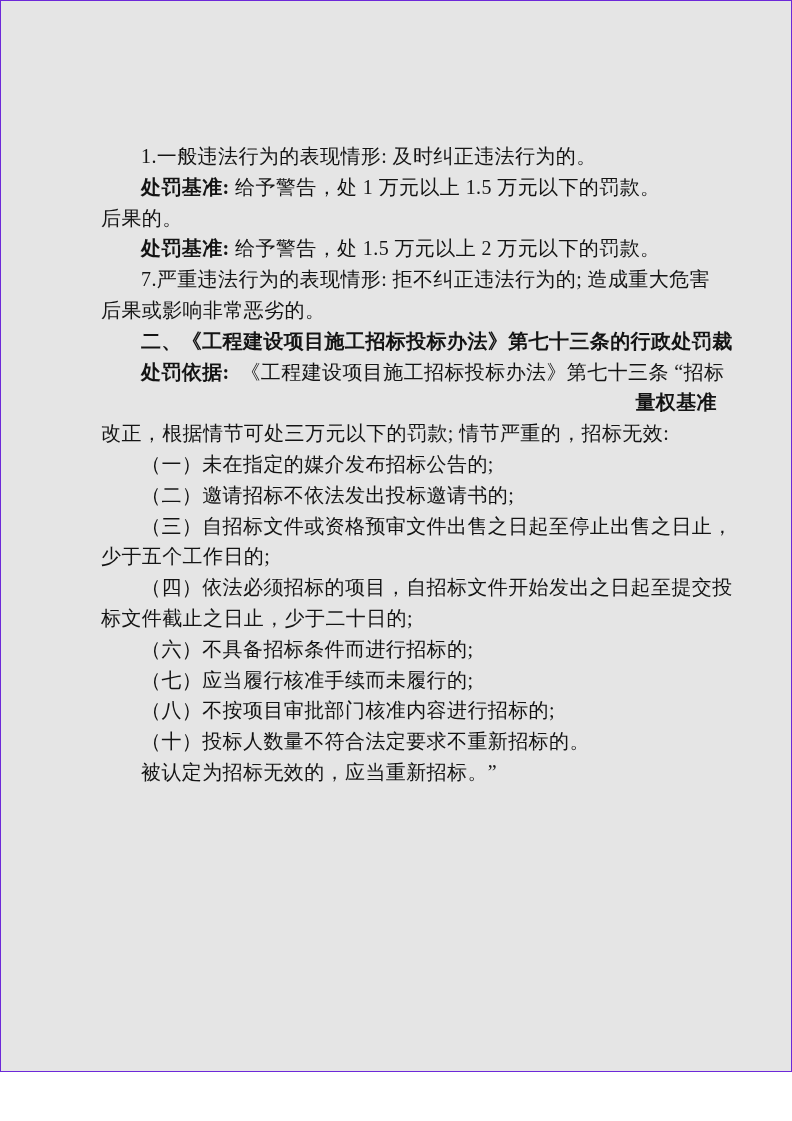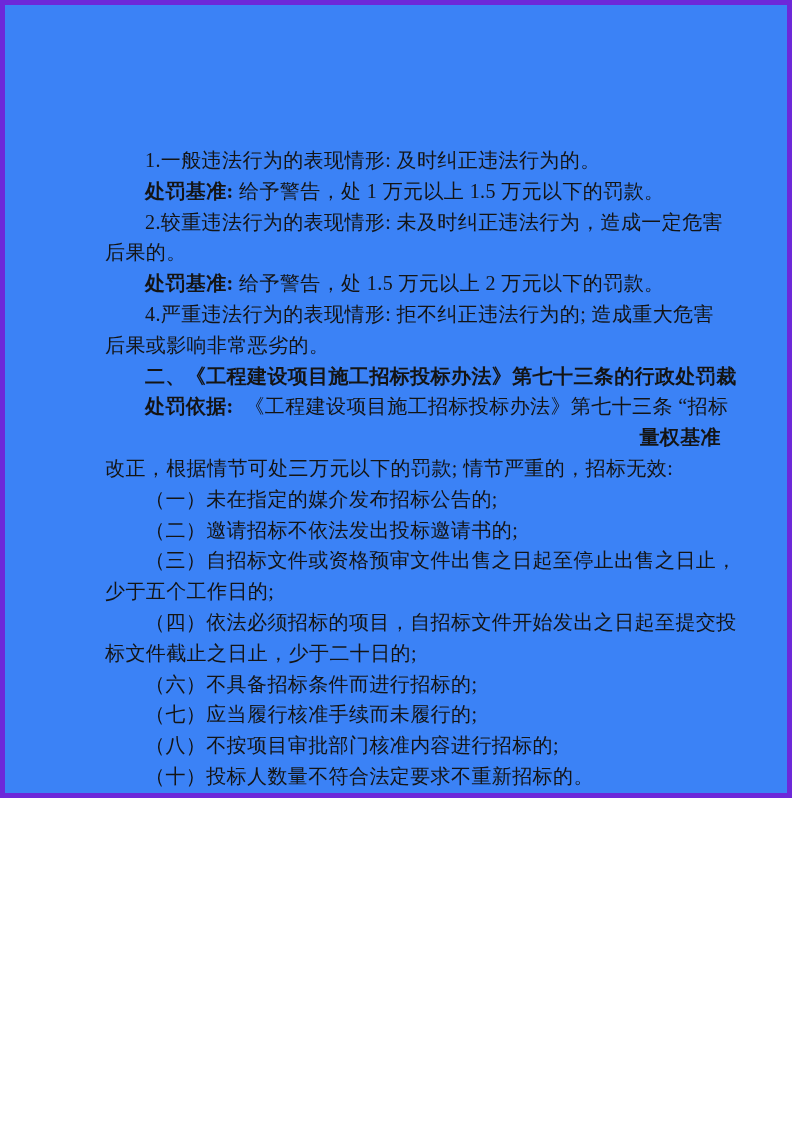--- a/index.html
+++ b/index.html
@@ -1,22 +1,22 @@
 <!DOCTYPE html>
 <html><head>
 <meta charset="utf-8">
 <style>
   html, body { margin: 0; padding: 0; background: #ffffff; }
   .page {
     position: relative;
     width: 792px;
-    height: 798px;
-    background: #3b82f6;
+    height: 1072px;
+    background: #e5e5e5;
     box-sizing: border-box;
-    border: 5px solid #6d28d9;
+    border: 1px solid #6d28d9;
     font-family: "Liberation Serif", "DejaVu Serif", serif;
     color: #141414;
     overflow: hidden;
   }
   .doc-body {
     position: absolute;
     left: 100px;
     top: 140px;
     width: 616px;
     font-size: 20px;
@@ -45,24 +45,23 @@
     margin-top: 24px;
   }
 </style>
 </head>
 <body>
 
 <div class="page">
   <div class="doc-body" id="doc-body">
       <div class="line indent">1.一般违法行为的表现情形: 及时纠正违法行为的。</div>
       <div class="line indent"><span class="bold">处罚基准:</span> 给予警告，处 1 万元以上 1.5 万元以下的罚款。</div>
-      <div class="line indent">2.较重违法行为的表现情形: 未及时纠正违法行为，造成一定危害</div>
       <div class="line">后果的。</div>
       <div class="line indent"><span class="bold">处罚基准:</span> 给予警告，处 1.5 万元以上 2 万元以下的罚款。</div>
-      <div class="line indent">4.严重违法行为的表现情形: 拒不纠正违法行为的; 造成重大危害</div>
+      <div class="line indent">7.严重违法行为的表现情形: 拒不纠正违法行为的; 造成重大危害</div>
       <div class="line">后果或影响非常恶劣的。</div>
       <div class="line indent bold">二、《工程建设项目施工招标投标办法》第七十三条的行政处罚裁</div>
       <div class="line indent"><span class="bold">处罚依据:</span>  《工程建设项目施工招标投标办法》第七十三条 “招标</div>
       <div class="line bold">量权基准</div>
       <div class="line">改正，根据情节可处三万元以下的罚款; 情节严重的，招标无效:</div>
       <div class="line indent">（一）未在指定的媒介发布招标公告的;</div>
       <div class="line indent">（二）邀请招标不依法发出投标邀请书的;</div>
       <div class="line indent">（三）自招标文件或资格预审文件出售之日起至停止出售之日止，</div>
       <div class="line">少于五个工作日的;</div>
       <div class="line indent">（四）依法必须招标的项目，自招标文件开始发出之日起至提交投</div>

